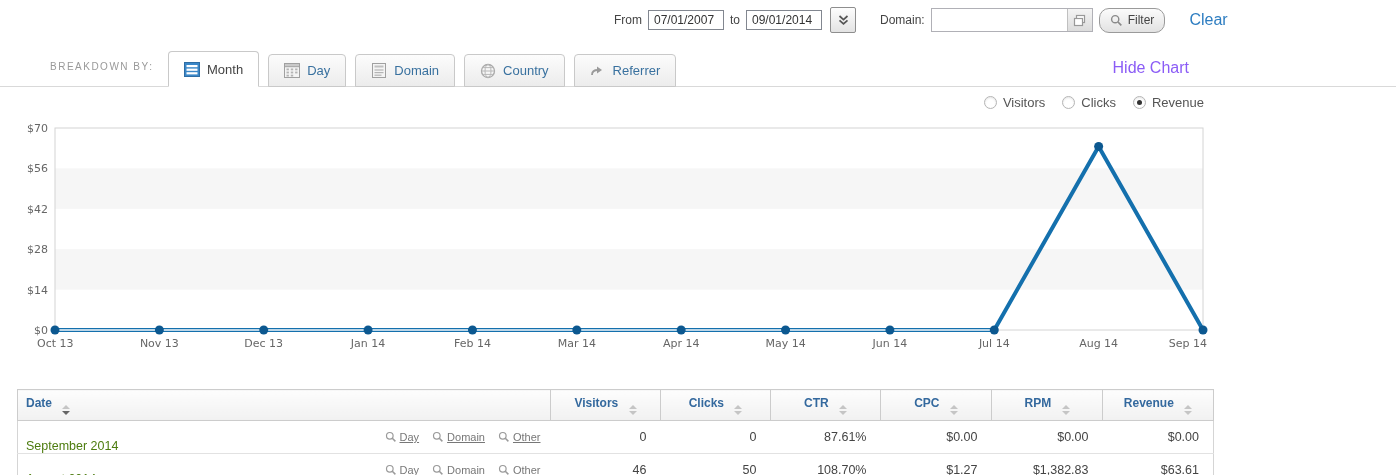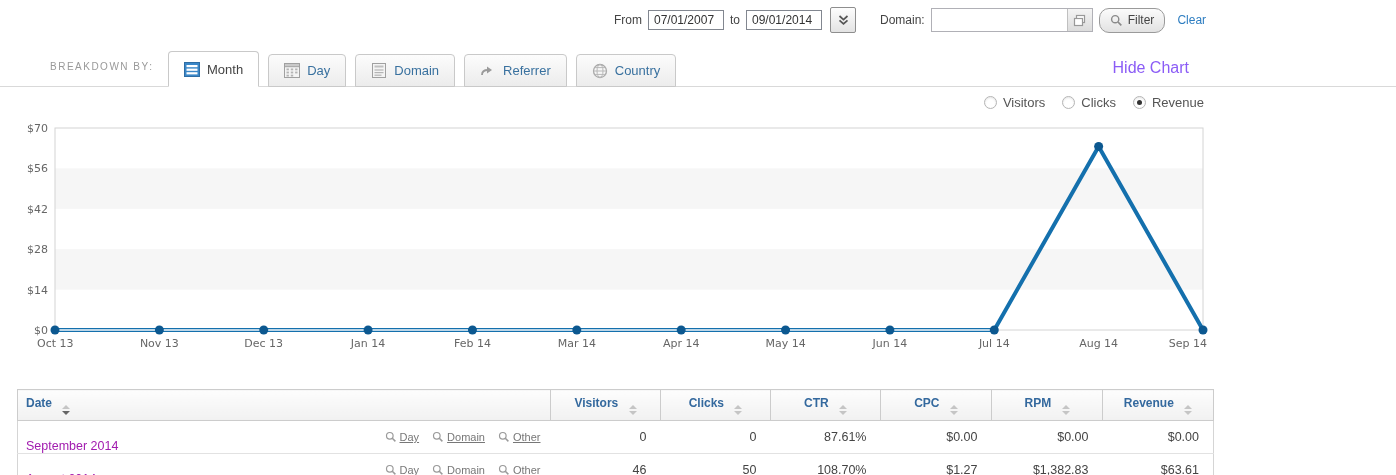--- a/index.html
+++ b/index.html
@@ -20,21 +20,21 @@
   .gap { width:12px; }
   .domain-wrap { width:162px; height:24px; border:1px solid #b0b0b6; background:#fff;
                  display:flex; align-items:stretch; }
   .domain-wrap input { flex:1; border:none; outline:none; font-size:12px; padding:0 4px; min-width:0; }
   .domain-icon-btn { width:25px; background:linear-gradient(#f4f4f4,#dcdcdc); border-left:1px solid #c0c0c0;
                      display:flex; align-items:center; justify-content:center; cursor:pointer; }
   .filter-btn { height:25px; border:1px solid #9a9a9a; border-radius:10px; padding:0 10px;
                 background:linear-gradient(#fbfbfb,#e2e2e2); display:flex; align-items:center; gap:5px;
                 font-size:12px; color:#444; cursor:pointer; }
   .link { color:#2d7dc1; cursor:pointer; text-decoration:none; }
-  .clear-link { margin-left:6px; font-size:12px; }
+  .clear-link { margin-left:18px; font-size:16px; }
 
   
   .tabstrip { position:absolute; left:0; top:44px; width:1396px; height:43px;
               border-bottom:1px solid #d9d9d9; background:#fff; }
   .breakdown-label { position:absolute; left:50px; top:17px; font-size:10px; color:#999;
                      letter-spacing:1.5px; }
   .tabs { position:absolute; left:168px; bottom:-1px; display:flex; gap:9px; align-items:flex-end; }
   .tab { height:33px; display:flex; align-items:center; gap:7px; padding:0 15px;
          border:1px solid #c9c9c9; border-radius:4px 4px 0 0;
          background:linear-gradient(#fcfcfc,#ececec); font-size:13px; color:#39719f; cursor:pointer;margin-top:48px; }
@@ -58,21 +58,21 @@
   table { border-collapse:collapse; width:1196px; table-layout:fixed; }
   thead th { height:31px; border:1px solid #cccccc; background:linear-gradient(#fdfdfd,#f1f1f1);
              color:#34699e; font-weight:bold; font-size:12px; text-align:center; }
   thead th.col-date { text-align:left; padding-left:8px; }
   tbody td { height:27px; border-bottom:1px solid #e2e2e2; font-size:12.5px; color:#444;
              text-align:right; padding-right:14px; }
   tbody td.cell-date { padding:0 10px 0 8px; text-align:left; }
   tbody tr td:first-child { border-left:1px solid #d5d5d5; }
   tbody tr td:last-child { border-right:1px solid #d5d5d5; }
   .date-cell { display:flex; align-items:center; justify-content:space-between; }
-  .date-link { color:#a21caf; cursor:pointer;margin-top:18px; }
+  .date-link { color:#4d7c0f; cursor:pointer;margin-top:18px; }
   .drill-links { display:flex; align-items:center; gap:13px; }
   .drill-link { display:inline-flex; align-items:center; gap:3px; color:#777; font-size:11px;
                 cursor:pointer; }
   .drill-link span { text-decoration:underline; }
   .sort { display:inline-flex; flex-direction:column; margin-left:7px; vertical-align:-2px; }
   .tri-up { width:0; height:0; border-left:4px solid transparent; border-right:4px solid transparent;
             border-bottom:4px solid #c5c5c5; margin-bottom:2px; }
   .tri-down { width:0; height:0; border-left:4px solid transparent; border-right:4px solid transparent;
               border-top:4px solid #c5c5c5; }
   .tri-down.dark { border-top-color:#666; }
@@ -152,36 +152,36 @@
         <rect x="1.5" y="0.5" width="13" height="14" fill="#f4f4f4" stroke="#a0a0a0"></rect>
         <rect x="3.5" y="2.5" width="9" height="2" fill="#c0c0c0"></rect>
         <line x1="3.5" y1="7" x2="12.5" y2="7" stroke="#b4b4b4" stroke-width="1.2"></line>
         <line x1="3.5" y1="9.6" x2="12.5" y2="9.6" stroke="#b4b4b4" stroke-width="1.2"></line>
         <line x1="3.5" y1="12.2" x2="10.5" y2="12.2" stroke="#b4b4b4" stroke-width="1.2"></line>
       </svg>
       <span>Domain</span>
     </div>
 
     <div class="tab">
-      <svg width="16" height="14" viewBox="0 0 16 14">
-        <path d="M2 11 C2 7 4 6 8 6" fill="none" stroke="#9a9a9a" stroke-width="1.8"></path>
-        <path d="M7 2.5 L12 6 L7 9.5 Z" fill="#9a9a9a"></path>
-      </svg>
-      <span>Referrer</span>
-    </div>
-
-    <div class="tab">
       <svg width="16" height="16" viewBox="0 0 16 16">
         <circle cx="8" cy="8" r="6.5" fill="#f6f6f6" stroke="#a8a8a8" stroke-width="1.3"></circle>
         <ellipse cx="8" cy="8" rx="3" ry="6.5" fill="none" stroke="#b8b8b8" stroke-width="1"></ellipse>
         <line x1="1.5" y1="8" x2="14.5" y2="8" stroke="#b8b8b8" stroke-width="1"></line>
         <line x1="2.6" y1="4.6" x2="13.4" y2="4.6" stroke="#b8b8b8" stroke-width="1"></line>
         <line x1="2.6" y1="11.4" x2="13.4" y2="11.4" stroke="#b8b8b8" stroke-width="1"></line>
       </svg>
       <span>Country</span>
+    </div>
+
+    <div class="tab">
+      <svg width="16" height="14" viewBox="0 0 16 14">
+        <path d="M2 11 C2 7 4 6 8 6" fill="none" stroke="#9a9a9a" stroke-width="1.8"></path>
+        <path d="M7 2.5 L12 6 L7 9.5 Z" fill="#9a9a9a"></path>
+      </svg>
+      <span>Referrer</span>
     </div>
 
   </div>
   <a class="hide-chart">Hide Chart</a>
 </div>
 
 <div class="chart-section">
   <div class="radio-group">
     <label class="radio">
       <span class="radio-circle"></span>

